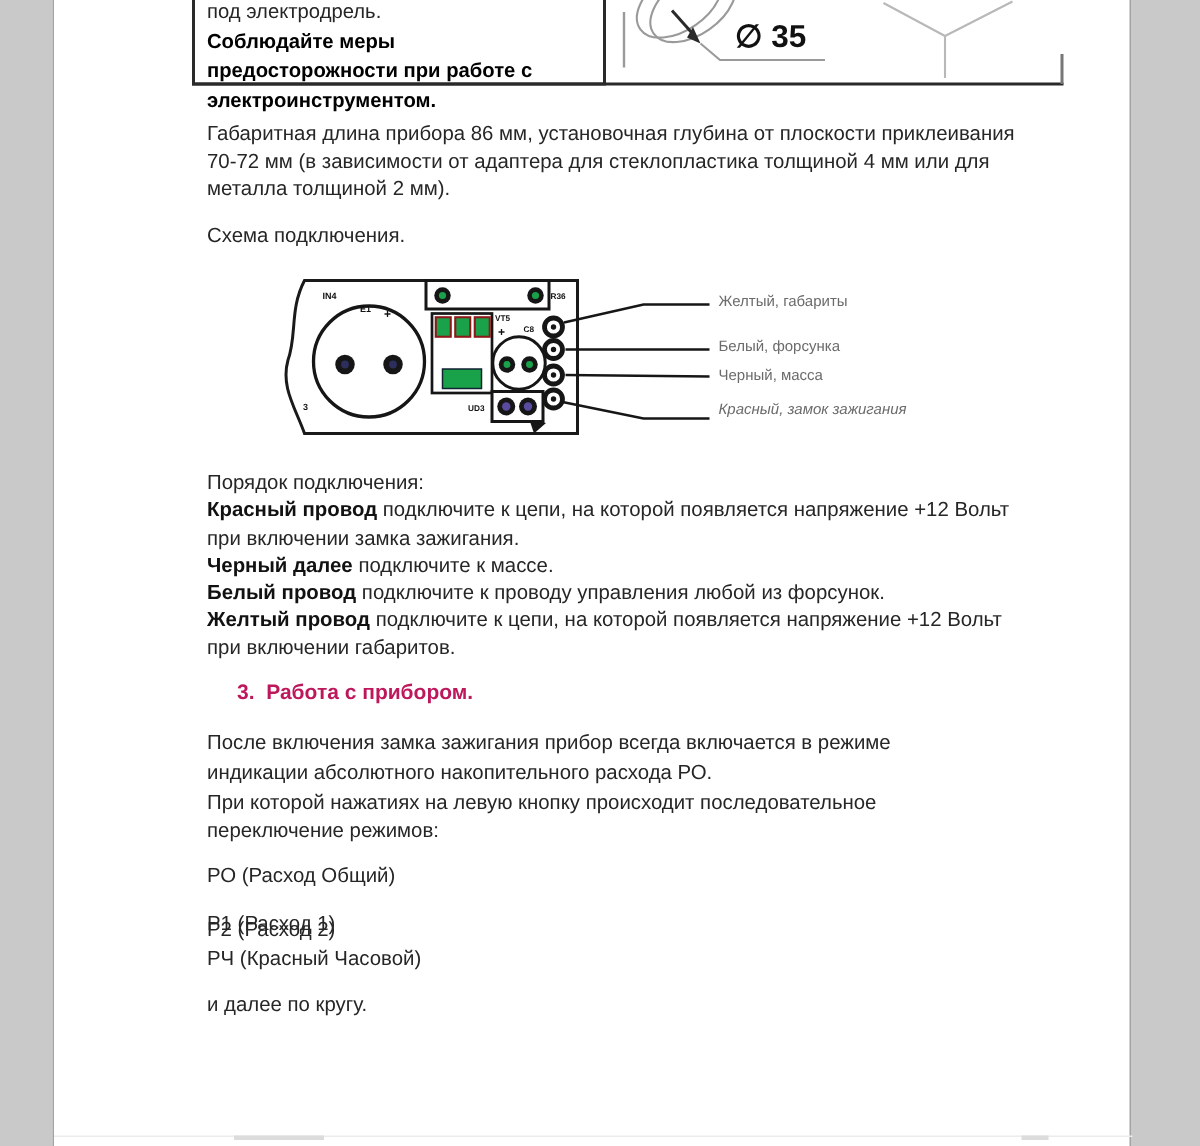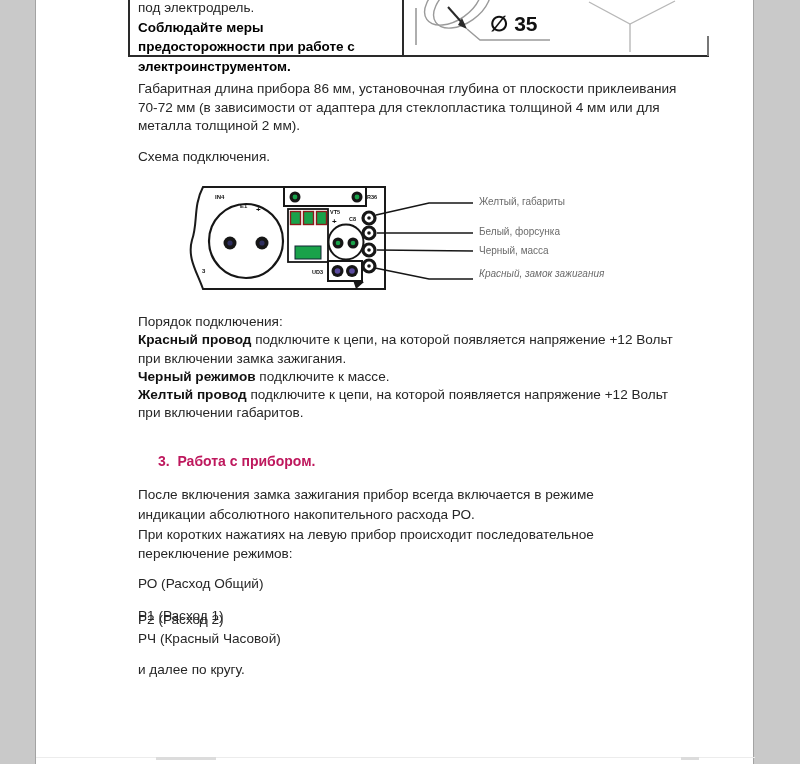--- a/index.html
+++ b/index.html
@@ -121,30 +121,31 @@
   </svg>
 
   <div class="abs wire-label" style="top:196px;">Желтый, габариты</div>
   <div class="abs wire-label" style="top:226px;">Белый, форсунка</div>
   <div class="abs wire-label" style="top:245px;">Черный, масса</div>
   <div class="abs wire-label" style="top:268px;font-style:italic;">Красный, замок зажигания</div>
 
   <div class="abs txt" style="left:102px;top:313px;width:548px;line-height:18.3px;">
     <div>Порядок подключения:</div>
     <div class="step"><b>Красный провод</b><span> подключите к цепи, на которой появляется напряжение +12 Вольт при включении замка зажигания.</span></div>
-    <div class="step"><b>Черный режимов</b><span> подключите к массе.</span></div>
+    <div class="step"><b>Черный далее</b><span> подключите к массе.</span></div>
+    <div class="step"><b>Белый провод</b><span> подключите к проводу управления любой из форсунок.</span></div>
     <div class="step"><b>Желтый провод</b><span> подключите к цепи, на которой появляется  напряжение +12 Вольт при включении габаритов.</span></div>
   </div>
 
   <div class="abs" style="left:122px;top:453px;font-size:14px;font-weight:bold;color:#be185d;">
     <span>3.</span>&nbsp;&nbsp;<span>Работа с прибором.</span>
   </div>
 
   <div class="abs txt" style="left:102px;top:485px;width:515px;line-height:20px;">После включения замка зажигания прибор всегда включается в режиме индикации абсолютного накопительного расхода РО.</div>
-  <div class="abs txt" style="left:102px;top:525px;width:515px;line-height:19px;">При коротких нажатиях на левую прибор происходит последовательное переключение режимов:</div>
+  <div class="abs txt" style="left:102px;top:525px;width:515px;line-height:19px;">При которой нажатиях на левую кнопку происходит последовательное переключение режимов:</div>
 
   <div class="abs mode-line" style="top:575px;">РО (Расход Общий)</div>
   <div class="abs mode-line" style="top:593px;margin-top:14px;">Р1 (Расход 1)</div>
   <div class="abs mode-line" style="top:611px;">Р2 (Расход 2)</div>
   <div class="abs mode-line" style="top:630px;">РЧ (Красный Часовой)</div>
 
   <div class="abs txt" style="left:102px;top:661px;">и далее по кругу.</div>
 
   <div class="abs faint-line"></div>
   <div class="abs faint-seg" style="left:120px;width:60px;"></div>

